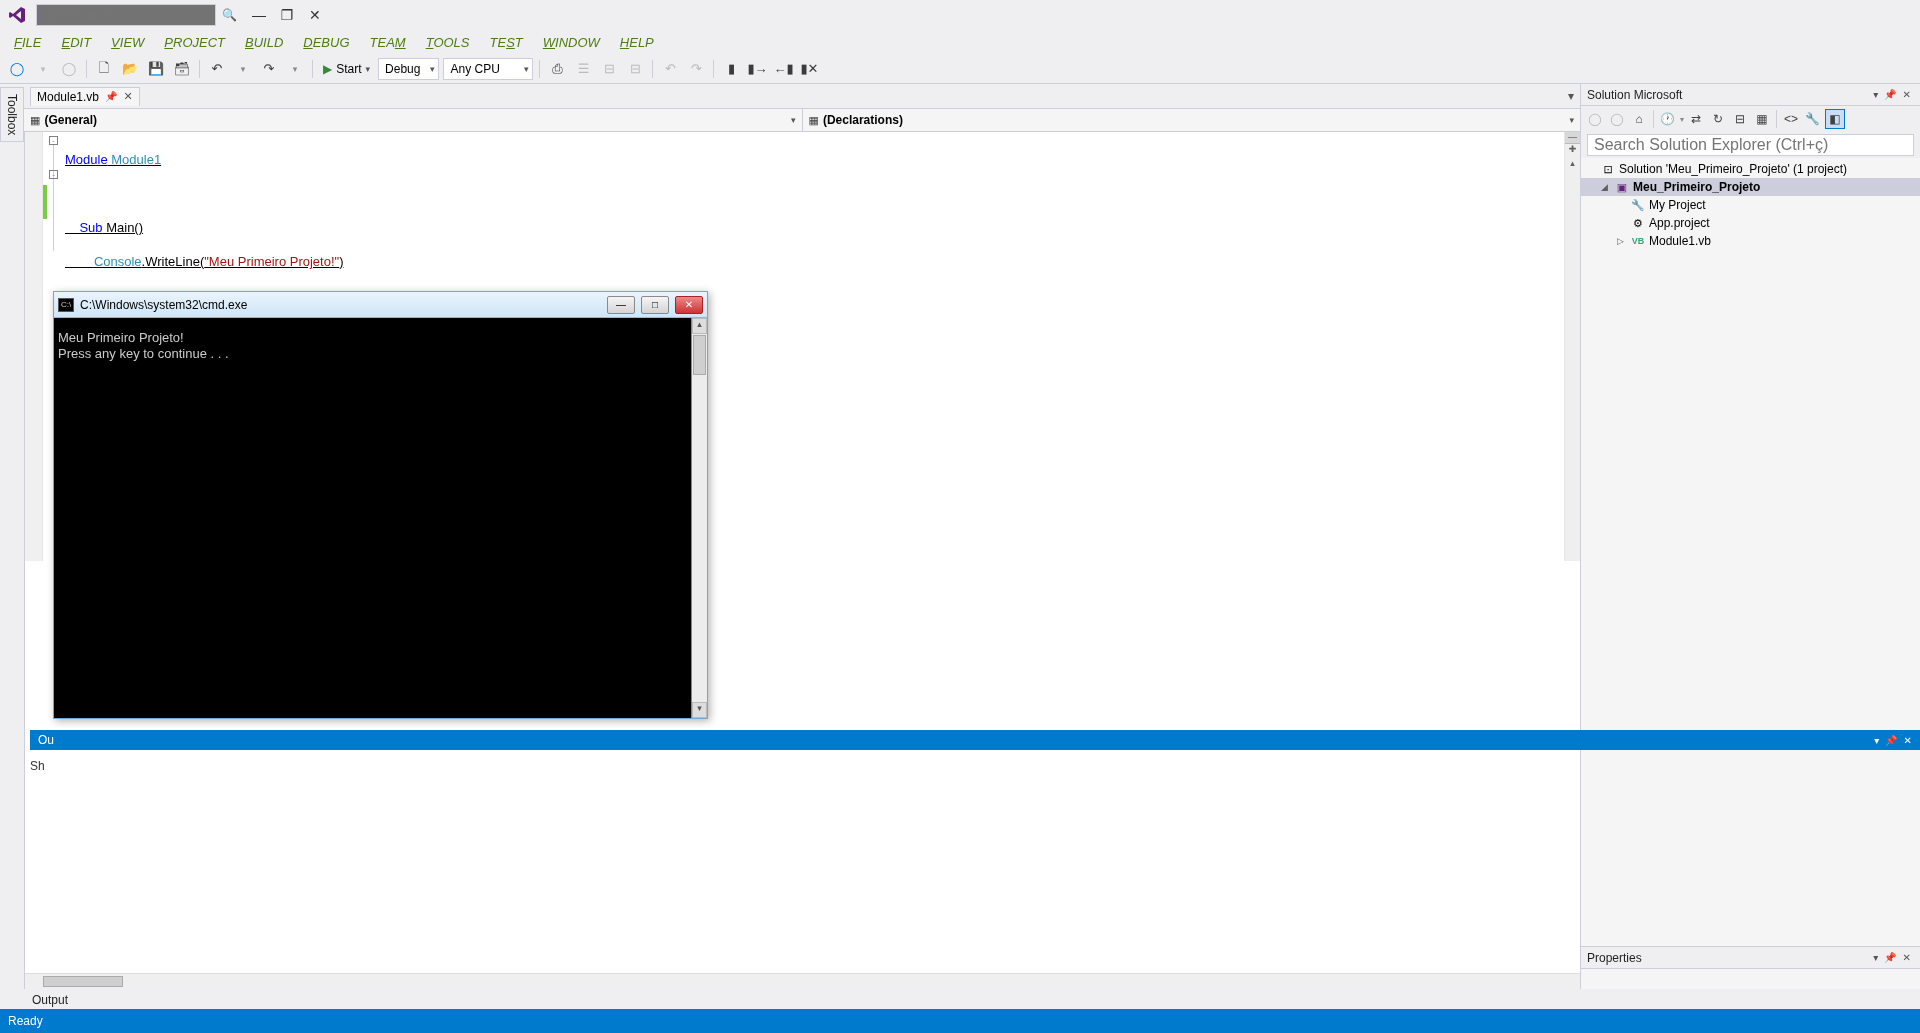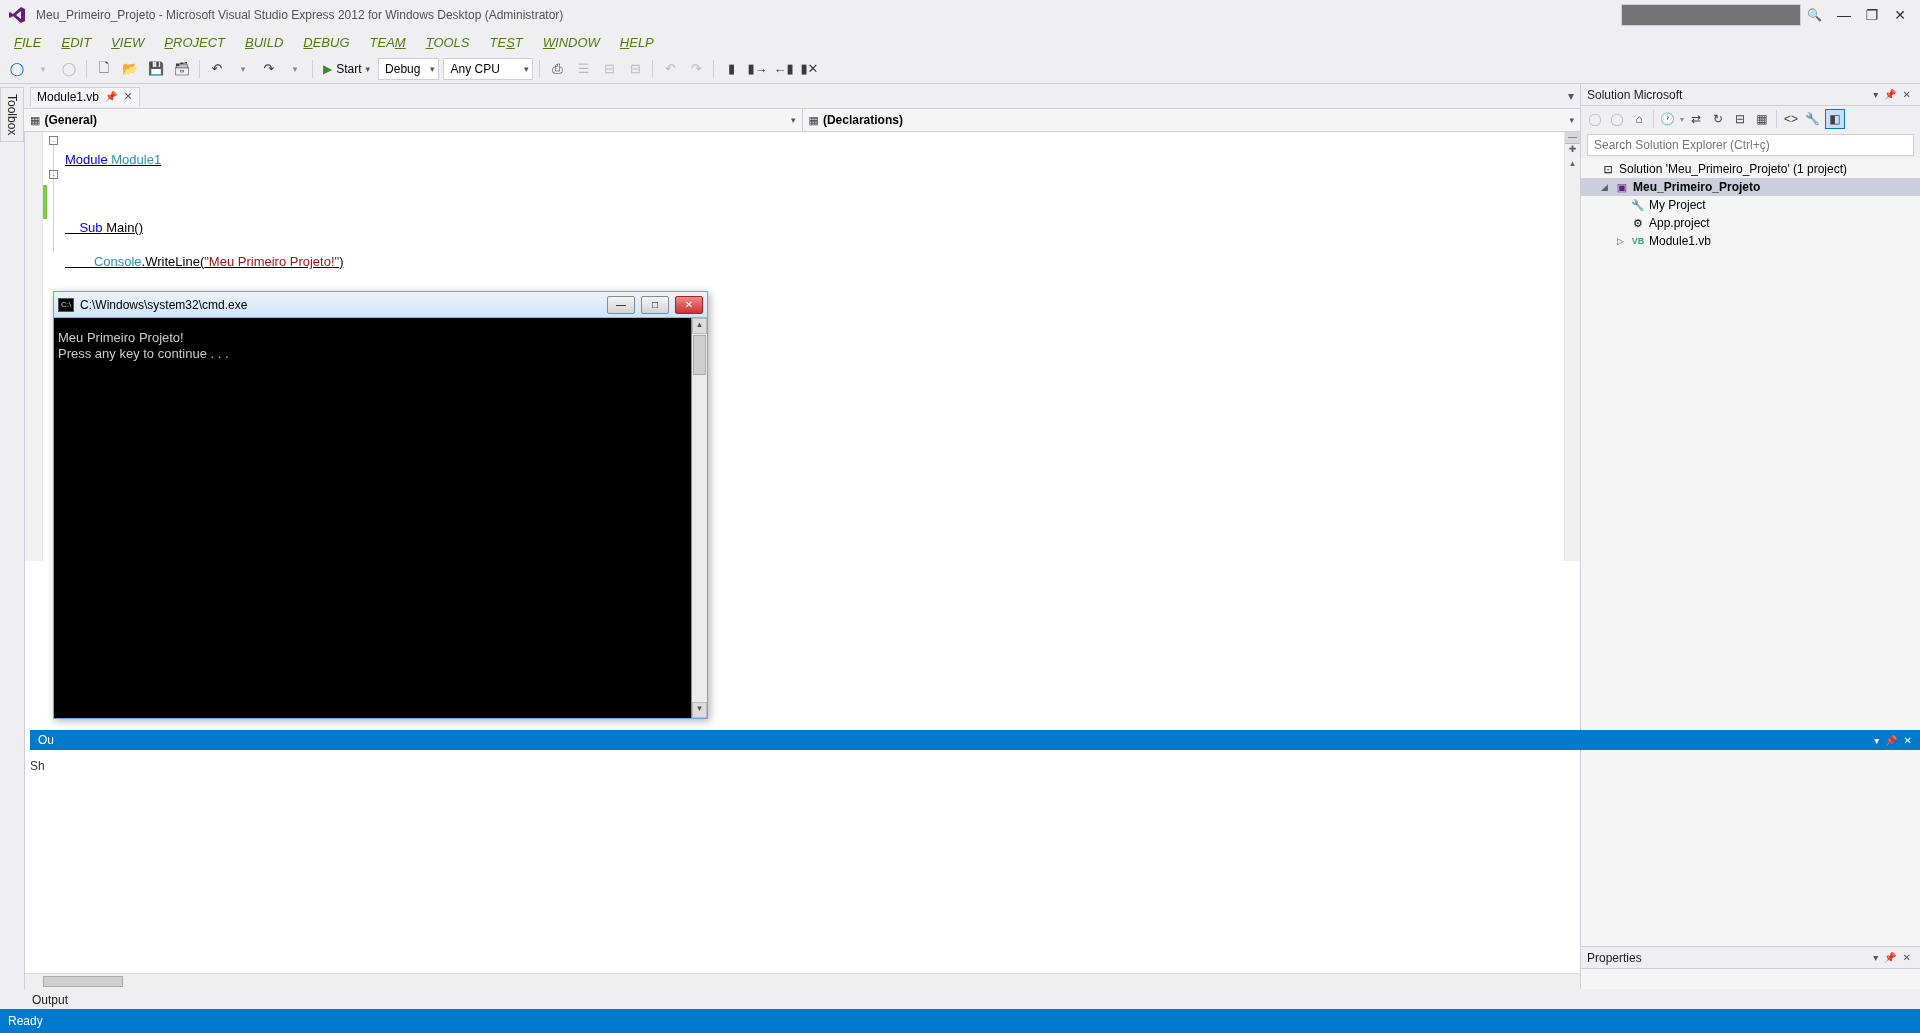--- a/index.html
+++ b/index.html
@@ -65,21 +65,21 @@
 
 
 .right-panels { width: 340px; display: flex; flex-direction: column; border-left: 1px solid #cccedb; background: #efeff2; }
 .panel-header { height: 22px; display: flex; align-items: center; padding: 0 6px; background: #efeff2; border-bottom: 1px solid #cccedb; font-size: 12px; }
 .panel-header .title { flex: 1; color: #1e1e1e; }
 .panel-header .ctrl { font-size: 10px; color: #555; padding: 0 3px; cursor: pointer; }
 .panel-toolbar { height: 26px; display: flex; align-items: center; gap: 2px; padding: 0 4px; }
 .pt-btn { width: 20px; height: 20px; display: inline-flex; align-items: center; justify-content: center; font-size: 12px; color: #424242; cursor: pointer; }
 .pt-btn.active { border: 1px solid #007acc; background: #c9def5; }
 .se-search { padding: 2px 6px; }
-.se-search input { width: 100%; height: 22px; border: 1px solid #cccedb; padding: 0 6px; font-size: 12px; }
+.se-search input { width: 100%; height: 22px; border: 1px solid #cccedb; padding: 0 6px; font-size: 16px; }
 .tree { padding: 2px 0; font-size: 12px; flex: 1; overflow: auto; background: #f5f5f5; }
 .tree-row { display: flex; align-items: center; height: 18px; padding-left: 6px; cursor: pointer; gap: 4px; }
 .tree-row.selected { background: #cccedb; }
 .tree-row .arrow { width: 10px; font-size: 9px; color: #606060; }
 .tree-row .ticon { width: 14px; font-size: 11px; text-align: center; }
 .tree-row .tlabel { font-size: 12px; }
 .tree-row.bold .tlabel { font-weight: bold; }
 .indent1 { padding-left: 20px; }
 .indent2 { padding-left: 36px; }
 
@@ -111,21 +111,20 @@
 </style>
 </head>
 <body>
 
 <div class="title-bar">
   <span class="logo-icon">
     <svg width="18" height="18" viewBox="0 0 18 18">
         <path d="M13 1 L17 3 V15 L13 17 L5 10 L2 12 L1 11 V7 L2 6 L5 8 L13 1 Z M13 5 L8 9 L13 13 Z" fill="#68217a"></path>
       </svg>
   </span>
-  <span class="title-text">Meu_Primeiro_Projeto - Microsoft Visual Studio Express 2012 for Windows Desktop (Administrator)</span>
   <div class="quick-launch">
     <input type="text" placeholder="Quick Launch" style="">
     <span class="ql-search">🔍</span>
   </div>
   <span class="win-btn">—</span>
   <span class="win-btn">❐</span>
   <span class="win-btn">✕</span>
 </div>
 
 <div class="menu-bar">

